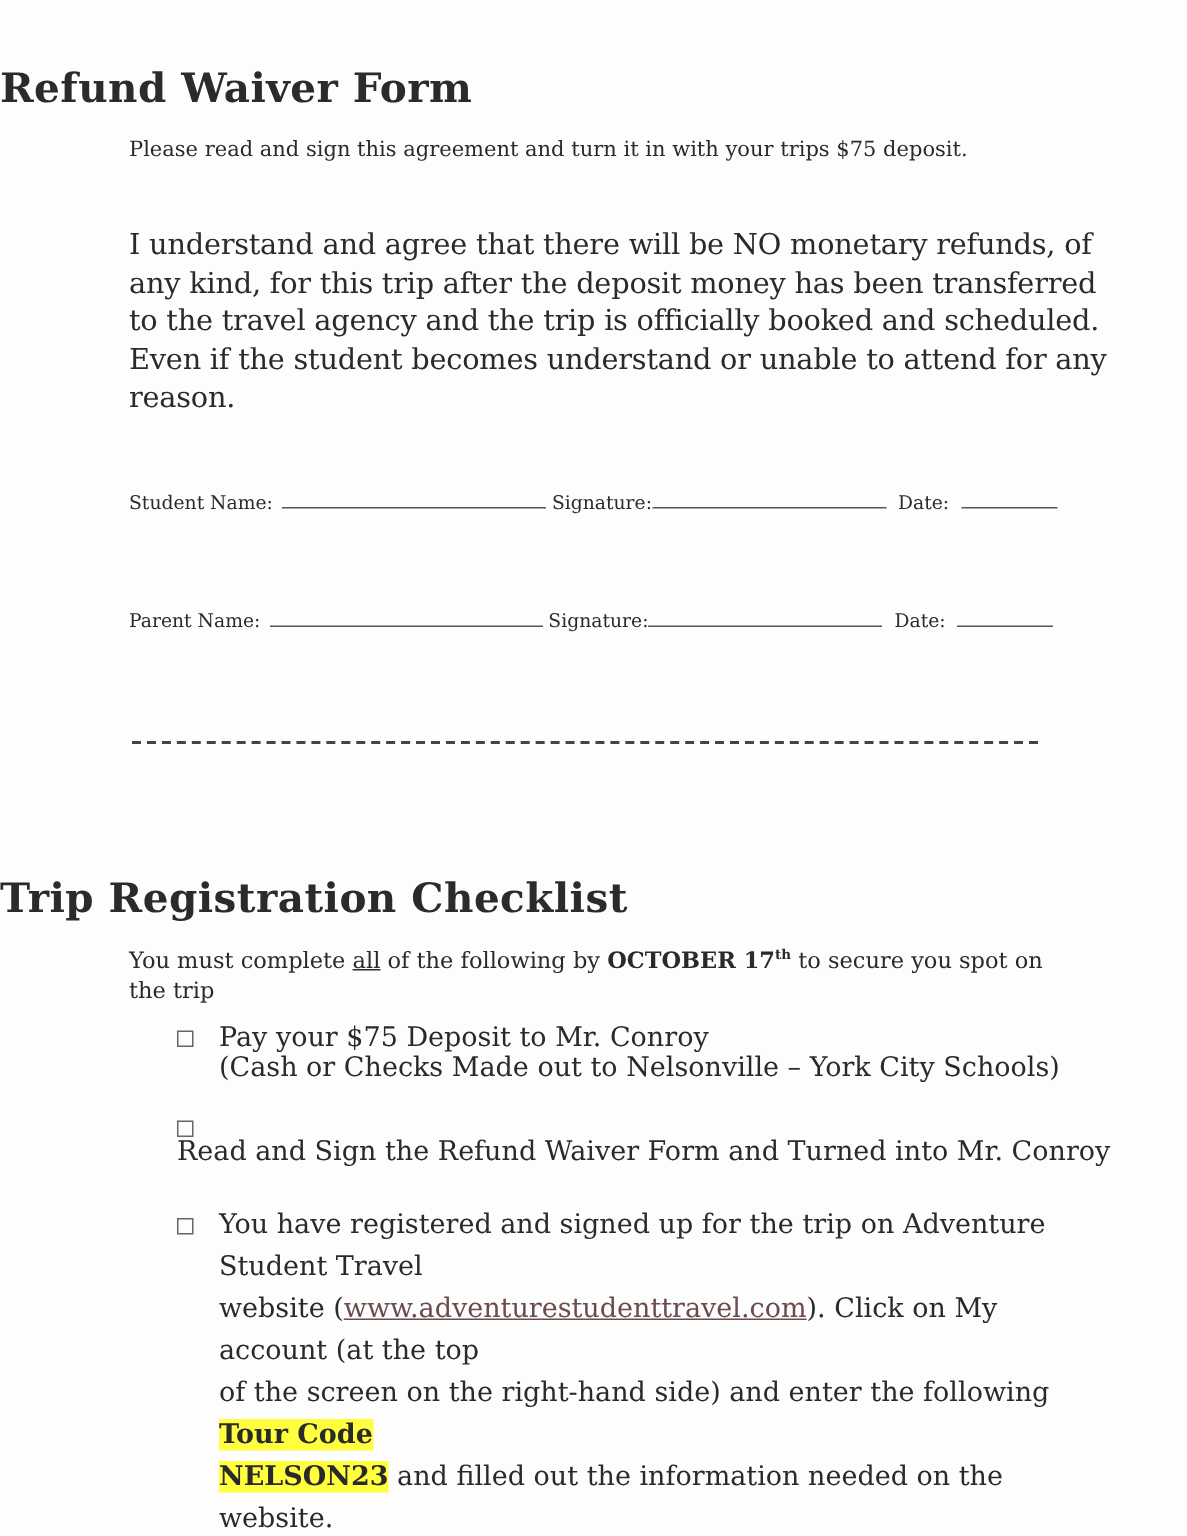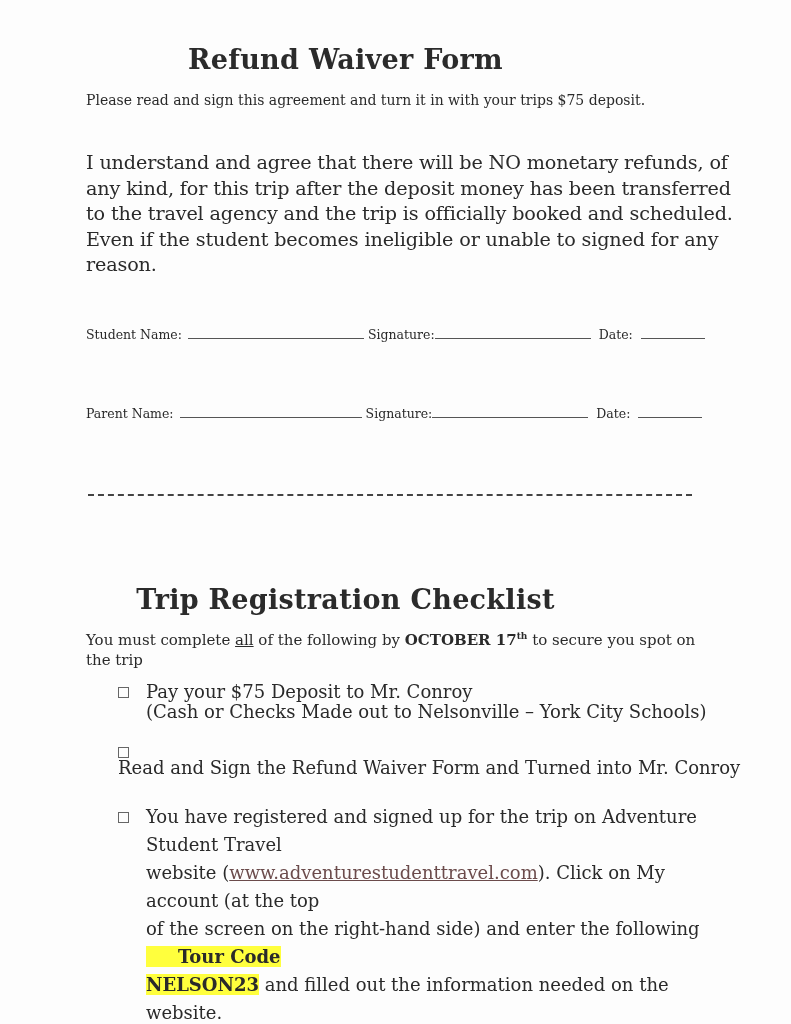--- a/index.html
+++ b/index.html
@@ -2,21 +2,21 @@
 <html><head>
 <meta charset="utf-8">
 <style>
   html, body { margin: 0; padding: 0; }
   body {
     width: 791px; height: 1024px; background: #fdfdfd; position: relative; overflow: hidden;
     font-family: "DejaVu Serif", "Liberation Serif", serif; color: #2a2a2a;
   }
   .abs { position: absolute; }
   .title {
-    left: 0; width: 691px; text-align: center; font-weight: bold; font-size: 27px; letter-spacing: 0.3px; color: #2b2b2b;
+    left: 0; width: 691px; font-weight: bold; font-size: 27px; letter-spacing: 0.3px; color: #2b2b2b;
   }
   .t1 { top: 44px; }
   .t2 { top: 584px; }
   .intro { left: 86px; top: 92px; font-size: 14px; white-space: nowrap; }
   .agree {
     left: 86px; top: 150px; width: 620px; font-size: 19.2px; line-height: 25.5px; letter-spacing: -0.15px;
   }
   .agree div { white-space: nowrap; }
   .sigrow { left: 86px; font-size: 12.5px; white-space: nowrap; display: flex; align-items: flex-end; text-align: center; }
   .r1 { top: 327px; }
@@ -31,34 +31,34 @@
   .must u { text-decoration: underline; }
   .must sup { font-size: 9px; vertical-align: super; line-height: 0; }
   .item { left: 118px; font-size: 18px; display: flex; }
   .box {
     width: 9px; height: 9px; border: 1px solid #666; margin-top: 5px; margin-right: 17px; flex: none;
   }
   .i1 { top: 682px; line-height: 20px; }
   .i2 { top: 742px; line-height: 20px; flex-direction: column; }
   .i3 { top: 803px; line-height: 28px; width: 600px; }
   .link { color: #6b4b4b; text-decoration: underline; }
-  .hl { background: #ffff3d; font-weight: bold; padding-left: 32px; }
+  .hl { background: #ffff3d; font-weight: bold; }
   .hlu { background: #ffff3d; font-weight: bold; }
 </style>
 </head>
 <body>
 
 <div class="abs title t1">Refund Waiver Form</div>
 <div class="abs intro">Please read and sign this agreement and turn it in with your trips $75 deposit.</div>
 
 <div class="abs agree">
   <div>I understand and agree that there will be NO monetary refunds, of</div>
   <div>any kind, for this trip after the deposit money has been transferred</div>
   <div>to the travel agency and the trip is officially booked and scheduled.</div>
-  <div>Even if the student becomes ineligible or unable to signed for any</div>
+  <div>Even if the student becomes understand or unable to attend for any</div>
   <div>reason.</div>
 </div>
 
 <div class="abs sigrow r1">
   <span>Student Name:</span>
   <span class="sp" style="width:6px"></span>
   <span class="line" style="width:176px"></span>
   <span class="sp" style="width:4px"></span>
   <span>Signature:</span>
   <span class="line" style="width:156px"></span>

